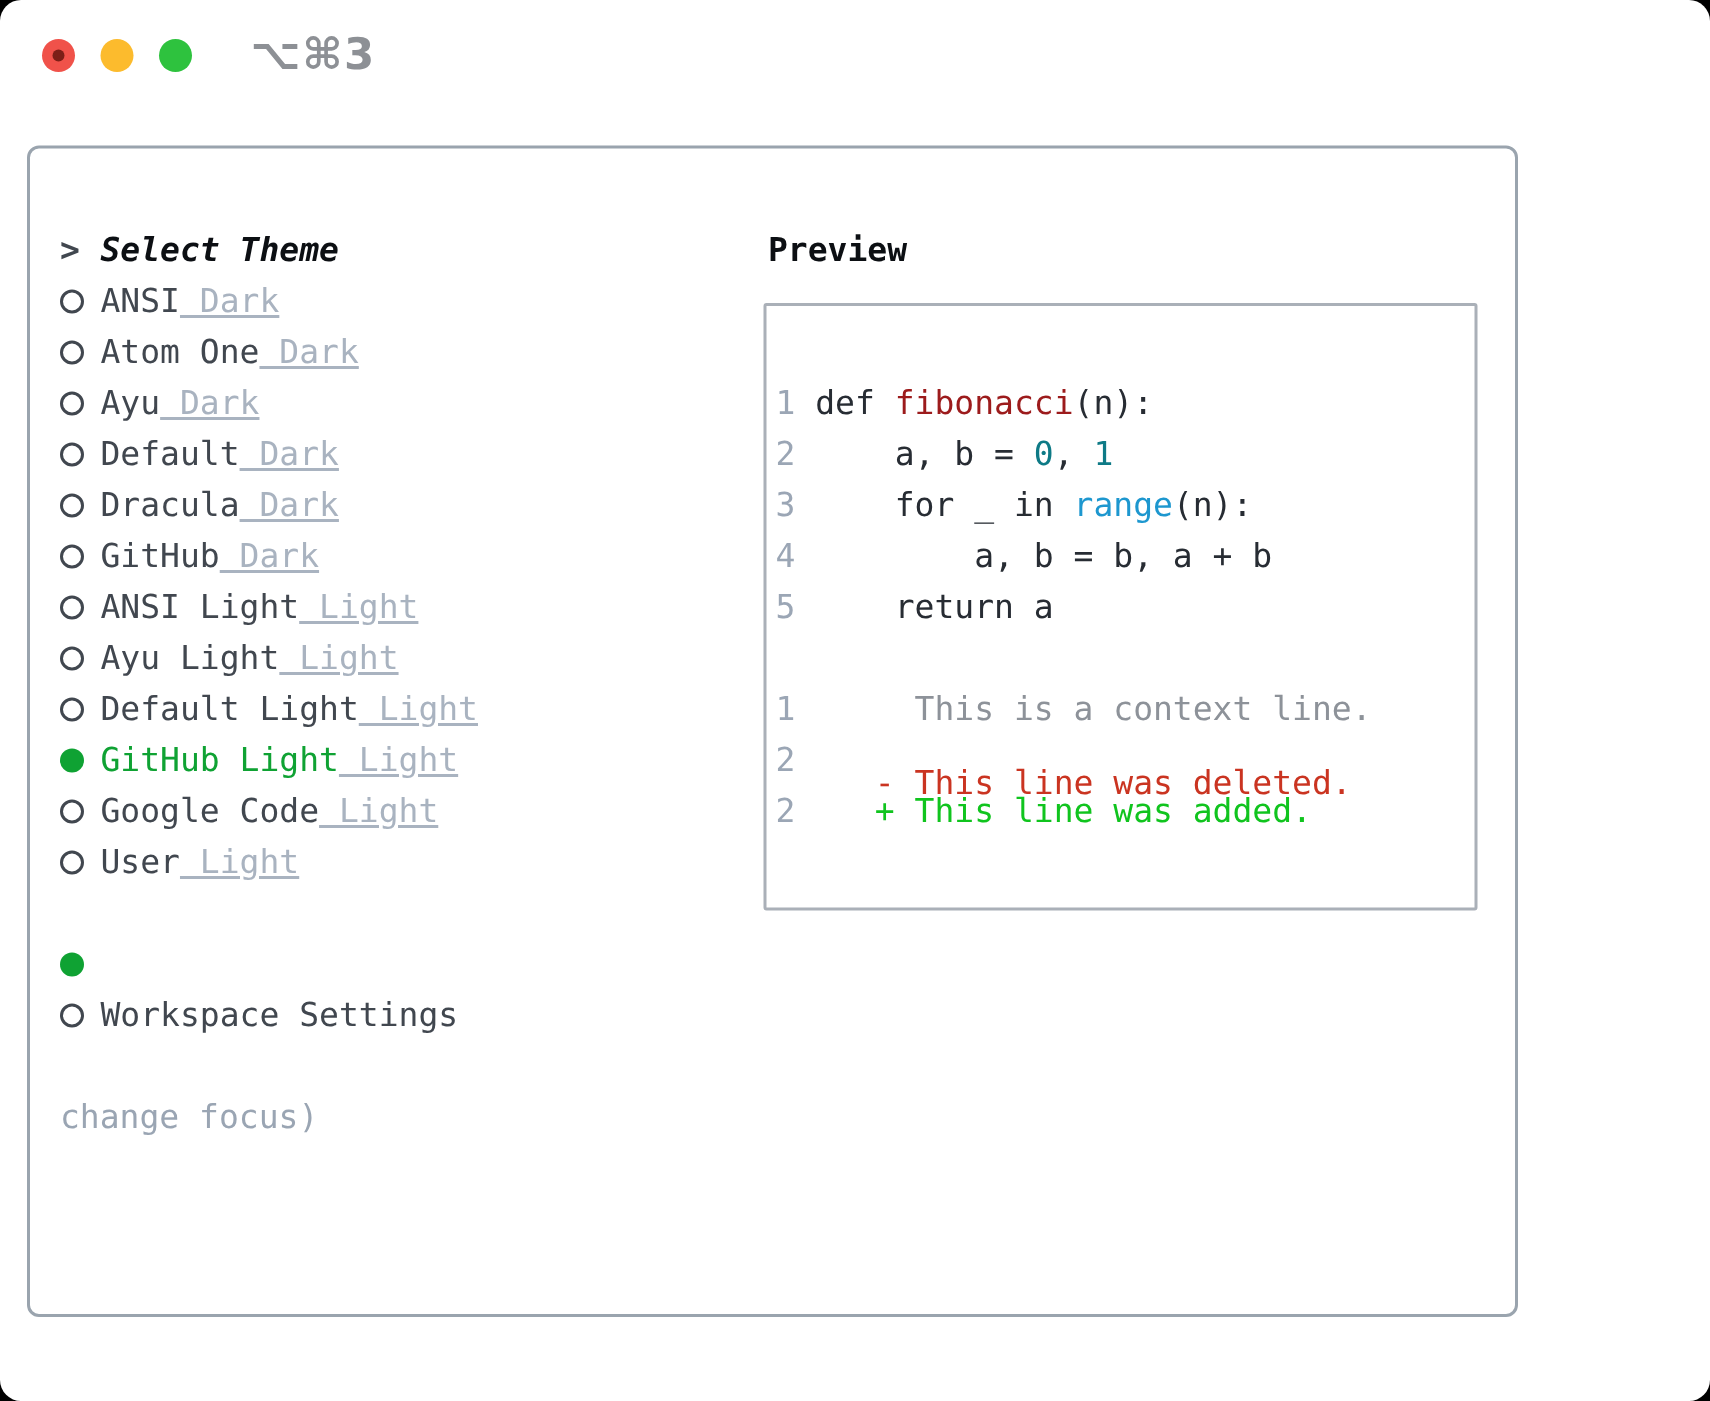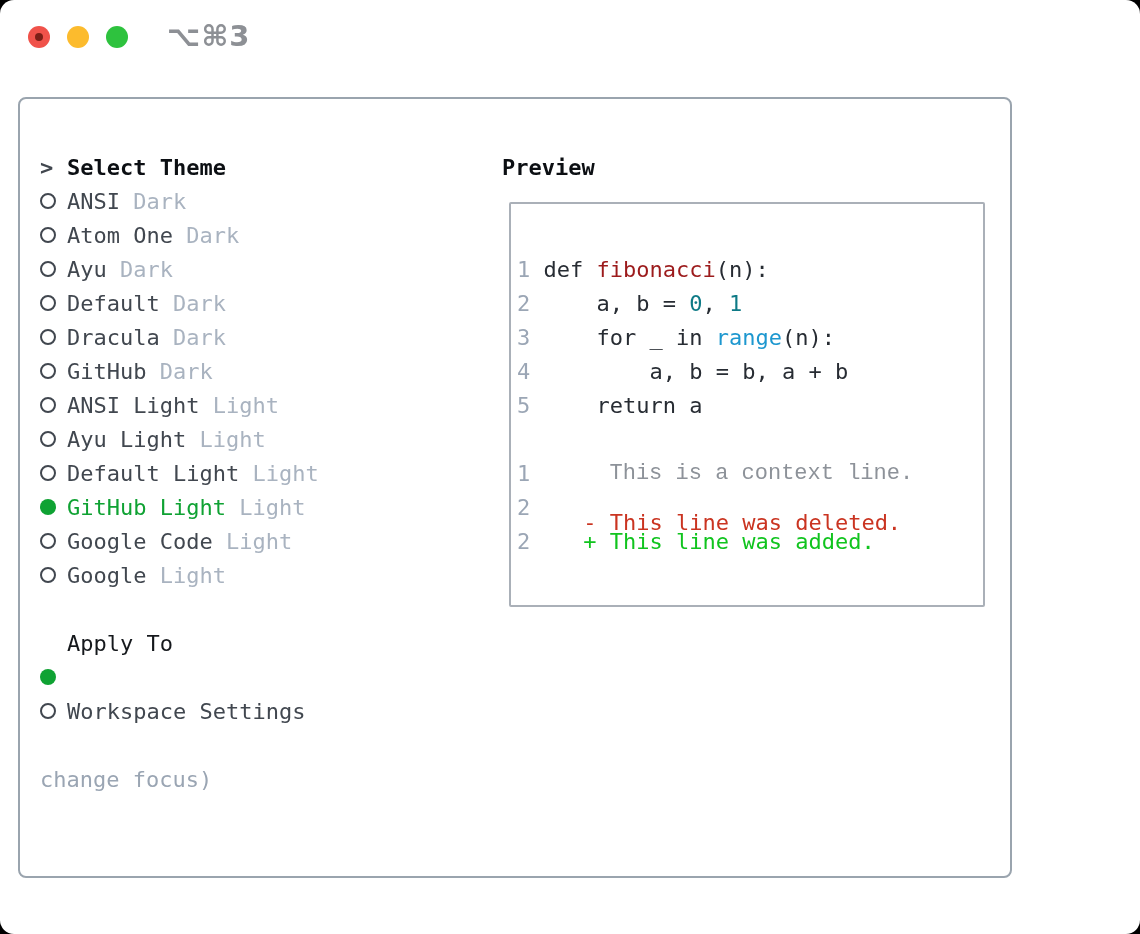--- a/index.html
+++ b/index.html
@@ -30,46 +30,46 @@
   }
   
   .left-col{position:absolute;left:20px;top:51px;font-size:22px;}
   .row{display:flex;align-items:center;height:34px;white-space:pre;}
   .row .marker{
     width:27px;flex:0 0 27px;display:flex;align-items:center;color:var(--theme_text);
   }
   .ring{width:12px;height:12px;border:2px solid var(--theme_text);border-radius:50%;box-sizing:content-box;}
   .dot{width:16px;height:16px;border-radius:50%;background:var(--accent_green);}
   .prompt{font-weight:bold;color:var(--header_black);}
-  .hdr{font-weight:bold;color:var(--header_black);}
+  .hdr{font-weight:bold;color:var(--header_black);font-style:italic;}
   .theme-name{color:var(--theme_text);}
   .theme-name.sel{color:var(--accent_green);}
-  .tag{color:var(--tag_gray);}
+  .tag{color:var(--tag_gray);text-decoration:underline;}
   .applyto-hdr{color:#15181c;}
   .opt-label{color:var(--theme_text);}
   .opt-label.sel{color:var(--accent_green);}
   .spacer{height:34px;}
   .hint{color:var(--hint_gray);}
   
   .preview-hdr{
-    position:absolute;left:482px;top:51px;height:34px;display:flex;align-items:center;
+    position:absolute;left:492px;top:51px;height:34px;display:flex;align-items:center;
     font-size:22px;font-weight:bold;color:var(--header_black);
   }
   .preview-box{
     position:absolute;left:489px;top:103px;width:476px;height:405px;
     border:2px solid var(--preview_border);border-radius:2px;box-sizing:border-box;
   }
   .code{position:absolute;left:6px;top:48px;font-size:22px;white-space:pre;}
   .code .row{height:34px;}
   .ln{color:var(--line_number);}
   .tk-code{color:var(--code_text);}
   .tk-function{color:var(--function_red);}
   .tk-number{color:var(--number_teal);}
   .tk-builtin{color:var(--builtin_blue);}
-  .tk-context{color:var(--context_gray);font-family:Liberation Mono, monospace;}
+  .tk-context{color:var(--context_gray);}
   .tk-deleted{color:var(--deleted_red);margin-top:31px;}
   .tk-added{color:var(--added_green);}
 </style>
 </head>
 <body>
 
 <div class="window">
 
   <div class="light red"></div>
   <div class="light yellow"></div>
@@ -89,29 +89,25 @@
           <div class="row"><span class="marker"><span class="ring"></span></span><span class="theme-name">Atom One</span><span class="tag"> Dark</span></div>
           <div class="row"><span class="marker"><span class="ring"></span></span><span class="theme-name">Ayu</span><span class="tag"> Dark</span></div>
           <div class="row"><span class="marker"><span class="ring"></span></span><span class="theme-name">Default</span><span class="tag"> Dark</span></div>
           <div class="row"><span class="marker"><span class="ring"></span></span><span class="theme-name">Dracula</span><span class="tag"> Dark</span></div>
           <div class="row"><span class="marker"><span class="ring"></span></span><span class="theme-name">GitHub</span><span class="tag"> Dark</span></div>
           <div class="row"><span class="marker"><span class="ring"></span></span><span class="theme-name">ANSI Light</span><span class="tag"> Light</span></div>
           <div class="row"><span class="marker"><span class="ring"></span></span><span class="theme-name">Ayu Light</span><span class="tag"> Light</span></div>
           <div class="row"><span class="marker"><span class="ring"></span></span><span class="theme-name">Default Light</span><span class="tag"> Light</span></div>
           <div class="row"><span class="marker"><span class="dot"></span></span><span class="theme-name sel">GitHub Light</span><span class="tag"> Light</span></div>
           <div class="row"><span class="marker"><span class="ring"></span></span><span class="theme-name">Google Code</span><span class="tag"> Light</span></div>
-          <div class="row"><span class="marker"><span class="ring"></span></span><span class="theme-name">Google</span><span class="tag"> Light</span></div>
+          <div class="row"><span class="marker"><span class="ring"></span></span><span class="theme-name">User</span><span class="tag"> Light</span></div>
         </div>
 
       <div class="spacer"></div>
 
-      <div class="row">
-        <span class="marker"></span>
-        <span class="applyto-hdr">Apply To</span>
-      </div>
 
       <div id="apply-list">
           <div class="row"><span class="marker"><span class="dot"></span></span></div>
           <div class="row"><span class="marker"><span class="ring"></span></span><span class="opt-label">Workspace Settings</span></div>
         </div>
 
       <div class="spacer"></div>
 
       <div class="row hint">change focus)</div>
     </div>

